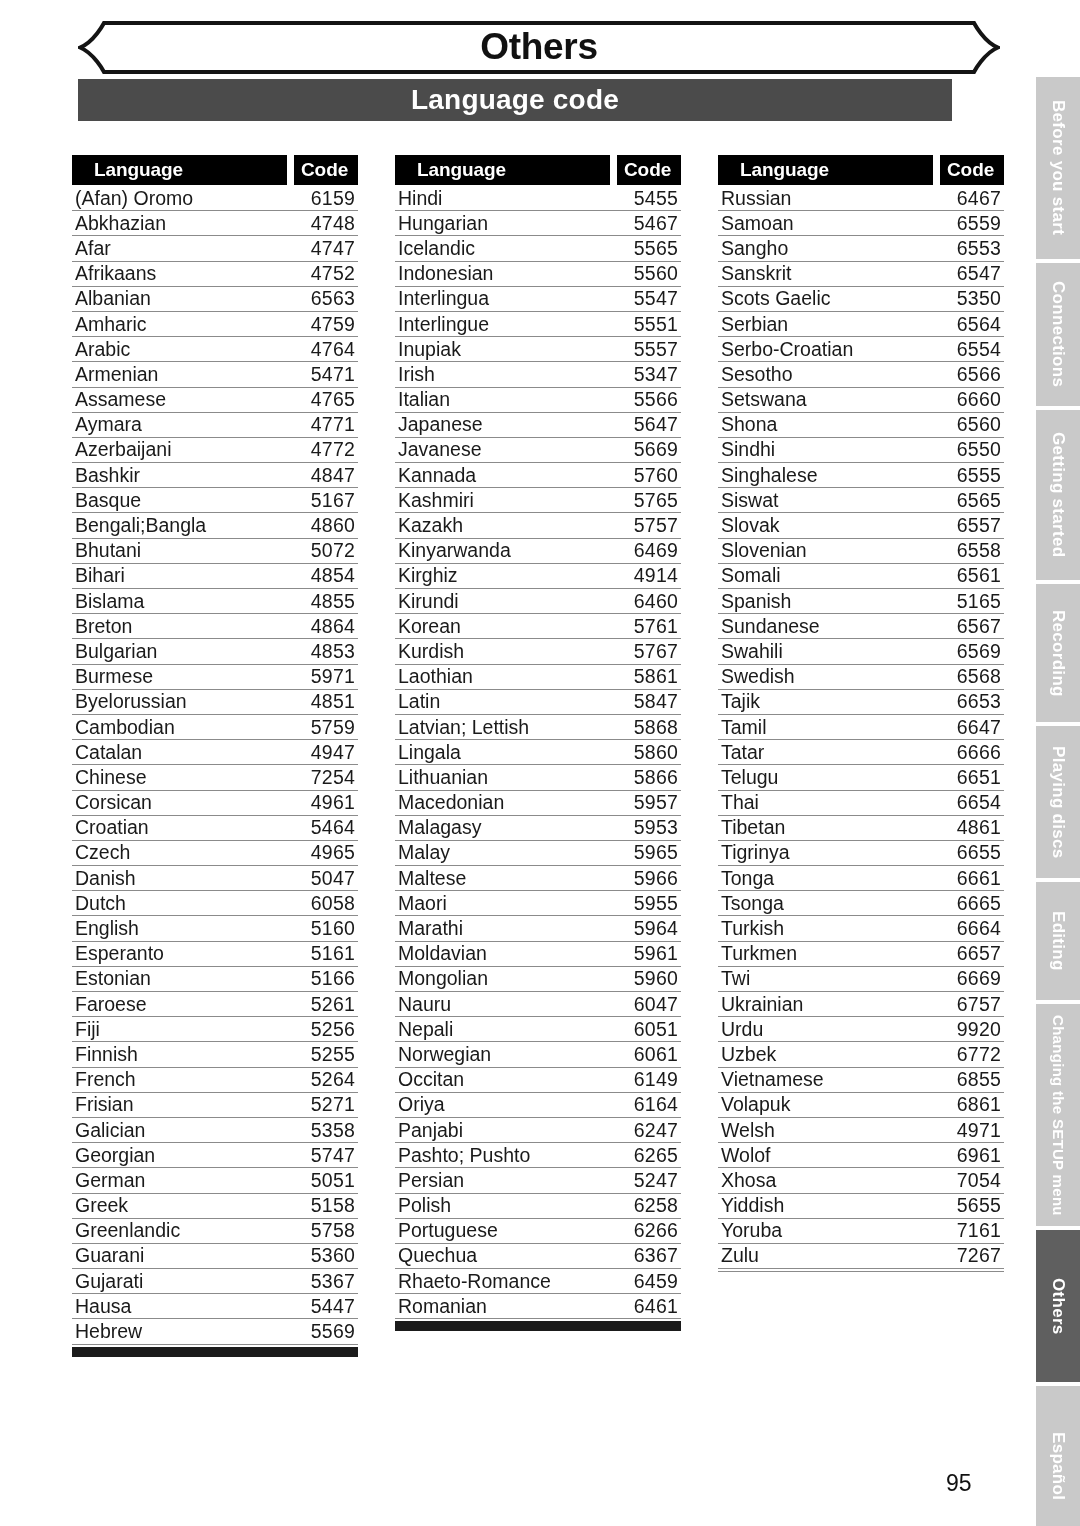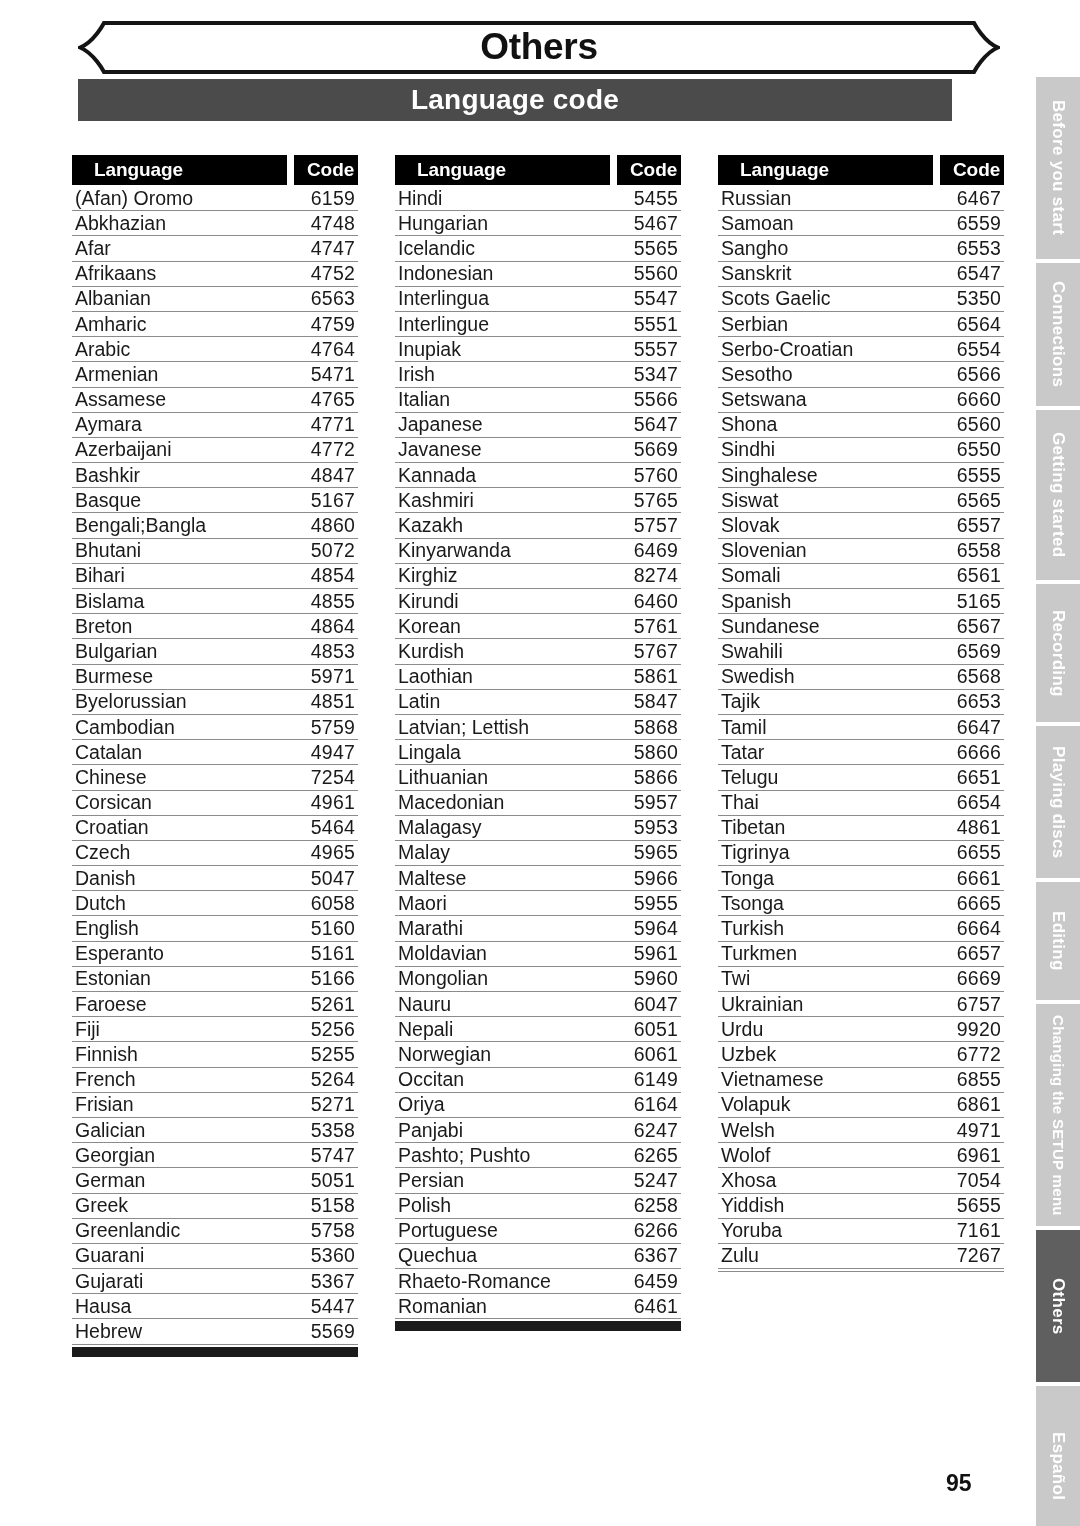--- a/index.html
+++ b/index.html
@@ -98,21 +98,21 @@
     background: #ffffff;
     flex: 0 0 auto;
   }
   .thead .th-code {
     background: #000000;
     color: #ffffff;
     width: 64px;
     flex: 0 0 auto;
     display: flex;
     align-items: center;
-    padding-left: 13px;
+    padding-left: 7px;
     font-size: 19px;
     font-weight: bold;
     box-sizing: border-box;
     letter-spacing: -0.1px;
   }
 
   .rows { border-top: 0; }
   .row {
     display: flex;
     align-items: center;
@@ -175,21 +175,20 @@
   }
   .tab.narrow span { font-size: 15px; }
 
   
   #page-number {
     position: absolute;
     left: 946px;
     top: 1470px;
     font-size: 23px;
     color: #111;
-    font-weight: bold;
   }
 </style>
 </head>
 <body>
 
 <div id="banner">
   <svg viewBox="0 0 922 55" preserveAspectRatio="none">
     <path d="M 26 3 L 896 3 C 896 3 906 22 920 27.5 C 906 33 896 52 896 52 L 26 52 C 26 52 16 33 2 27.5 C 16 22 26 3 26 3 Z" fill="#ffffff" stroke="#141414" stroke-width="4" stroke-linejoin="miter"></path>
   </svg>
   <div id="banner-title">Others</div>
@@ -456,21 +455,21 @@
         <div class="row">
           <div class="lang">Kazakh</div>
           <div class="code">5757</div>
         </div>
         <div class="row">
           <div class="lang">Kinyarwanda</div>
           <div class="code">6469</div>
         </div>
         <div class="row">
           <div class="lang">Kirghiz</div>
-          <div class="code">8274</div>
+          <div class="code">4914</div>
         </div>
         <div class="row">
           <div class="lang">Kirundi</div>
           <div class="code">6460</div>
         </div>
         <div class="row">
           <div class="lang">Korean</div>
           <div class="code">5761</div>
         </div>
         <div class="row">

